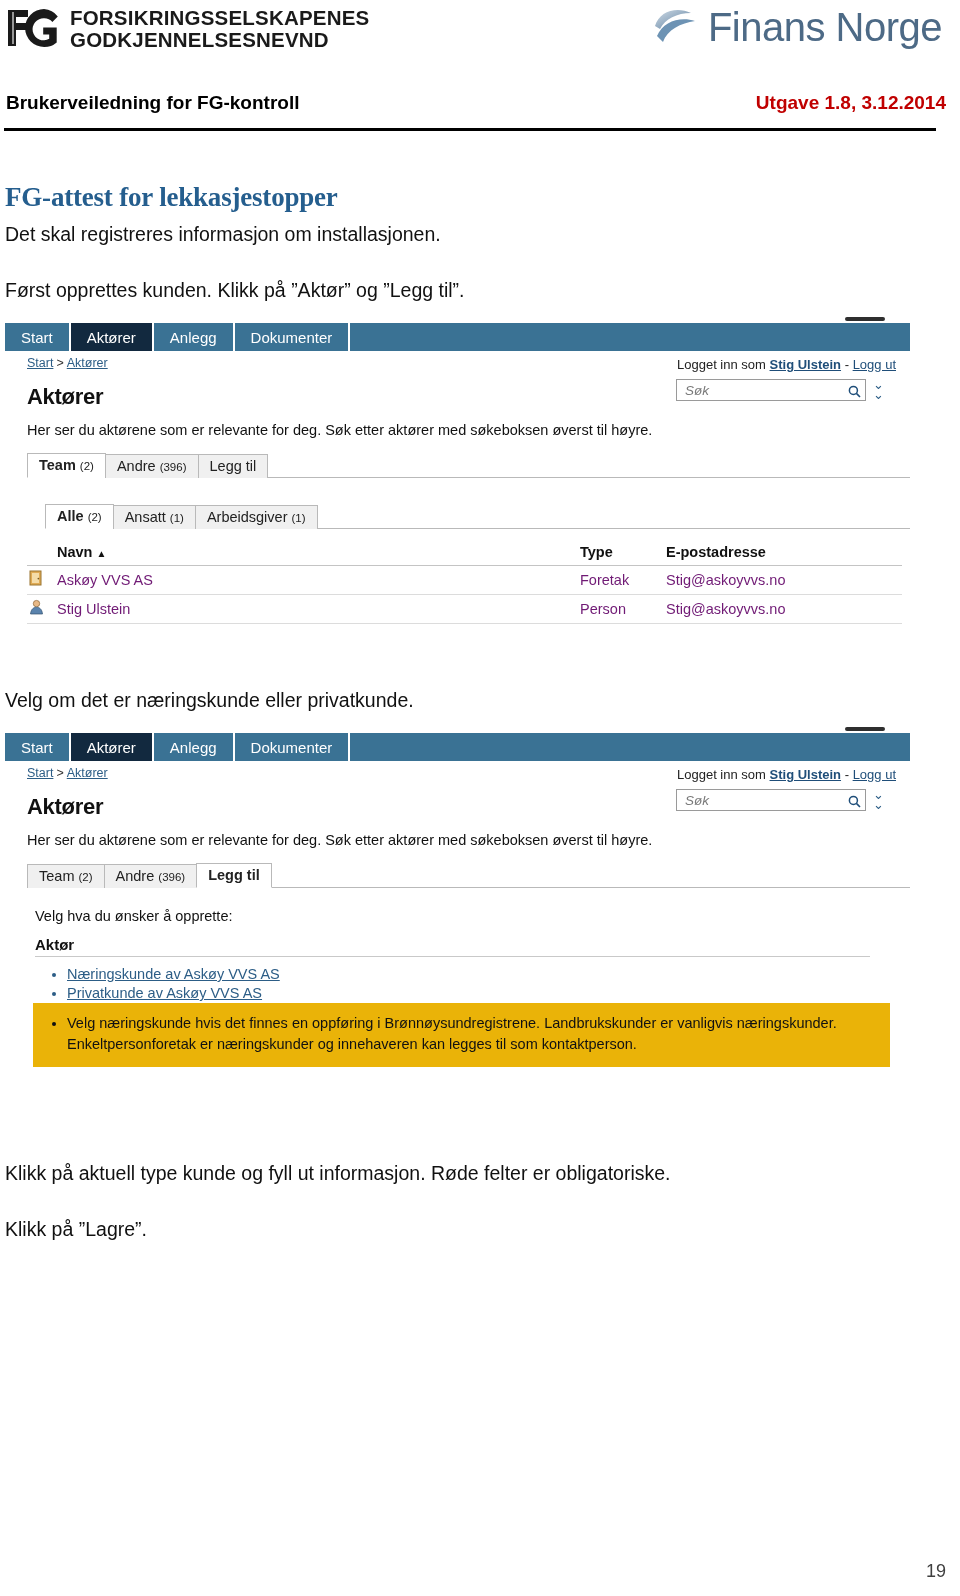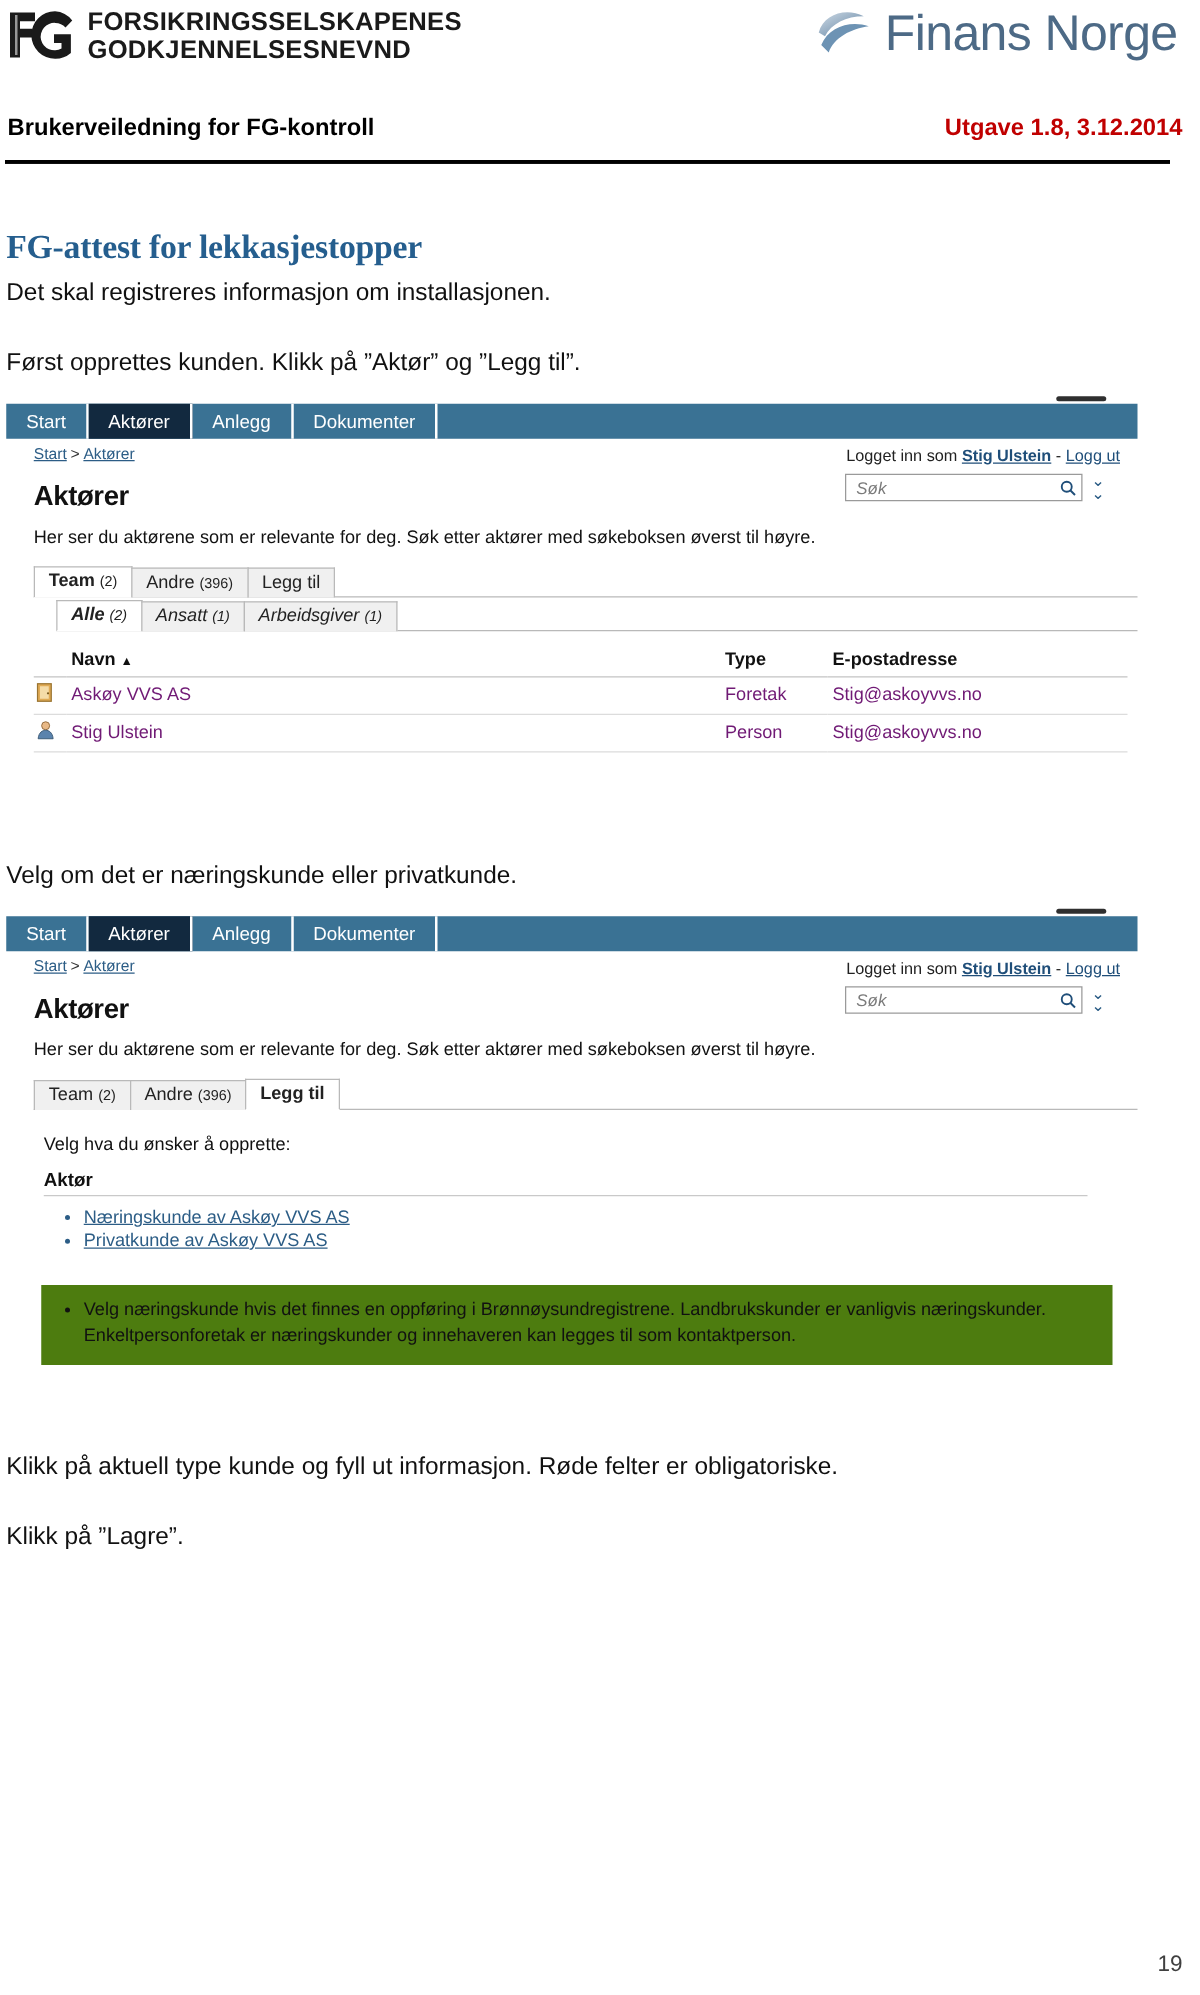--- a/index.html
+++ b/index.html
@@ -194,21 +194,21 @@
     white-space: nowrap;
   }
   .tabrow .t.sel {
     background: #ffffff;
     font-weight: bold;
     border-bottom: 1px solid #ffffff;
   }
   .tabrow .t .cnt { font-size: 11.5px; font-weight: normal; }
   .tabrow .rest { flex: 1; }
 
-  .tabrow.sub { margin-left: 40px; margin-top: 1px; font-style: italic; }
+  .tabrow.sub { margin-left: 40px; margin-top: 25px; }
 
   
   table.shot-table {
     margin: 12px 0 0 22px;
     border-collapse: collapse;
     width: calc(100% - 30px);
     font-size: 14.5px;
   }
   table.shot-table th {
     text-align: left;
@@ -247,23 +247,23 @@
   }
   ul.pick-list li {
     font-size: 14.5px;
     line-height: 19px;
     color: #2c5d86;
   }
   ul.pick-list li a {
     color: #2c5d86; text-decoration: underline;
   }
   .note-box {
-    margin: 25px 0 0 28px;
+    margin: 0 0 0 28px;
     width: calc(100% - 48px);
-    background: #4d7c0f;
+    background: #eab308;
     padding: 10px 14px 12px 14px;
   }
   ul.note-list { margin: 0; padding-left: 20px; list-style: disc; }
   ul.note-list li {
     font-size: 14.5px; line-height: 21px; color: #111;
   }
 
   .pagenum {
     position: absolute;
     right: 14px; bottom: 14px;

